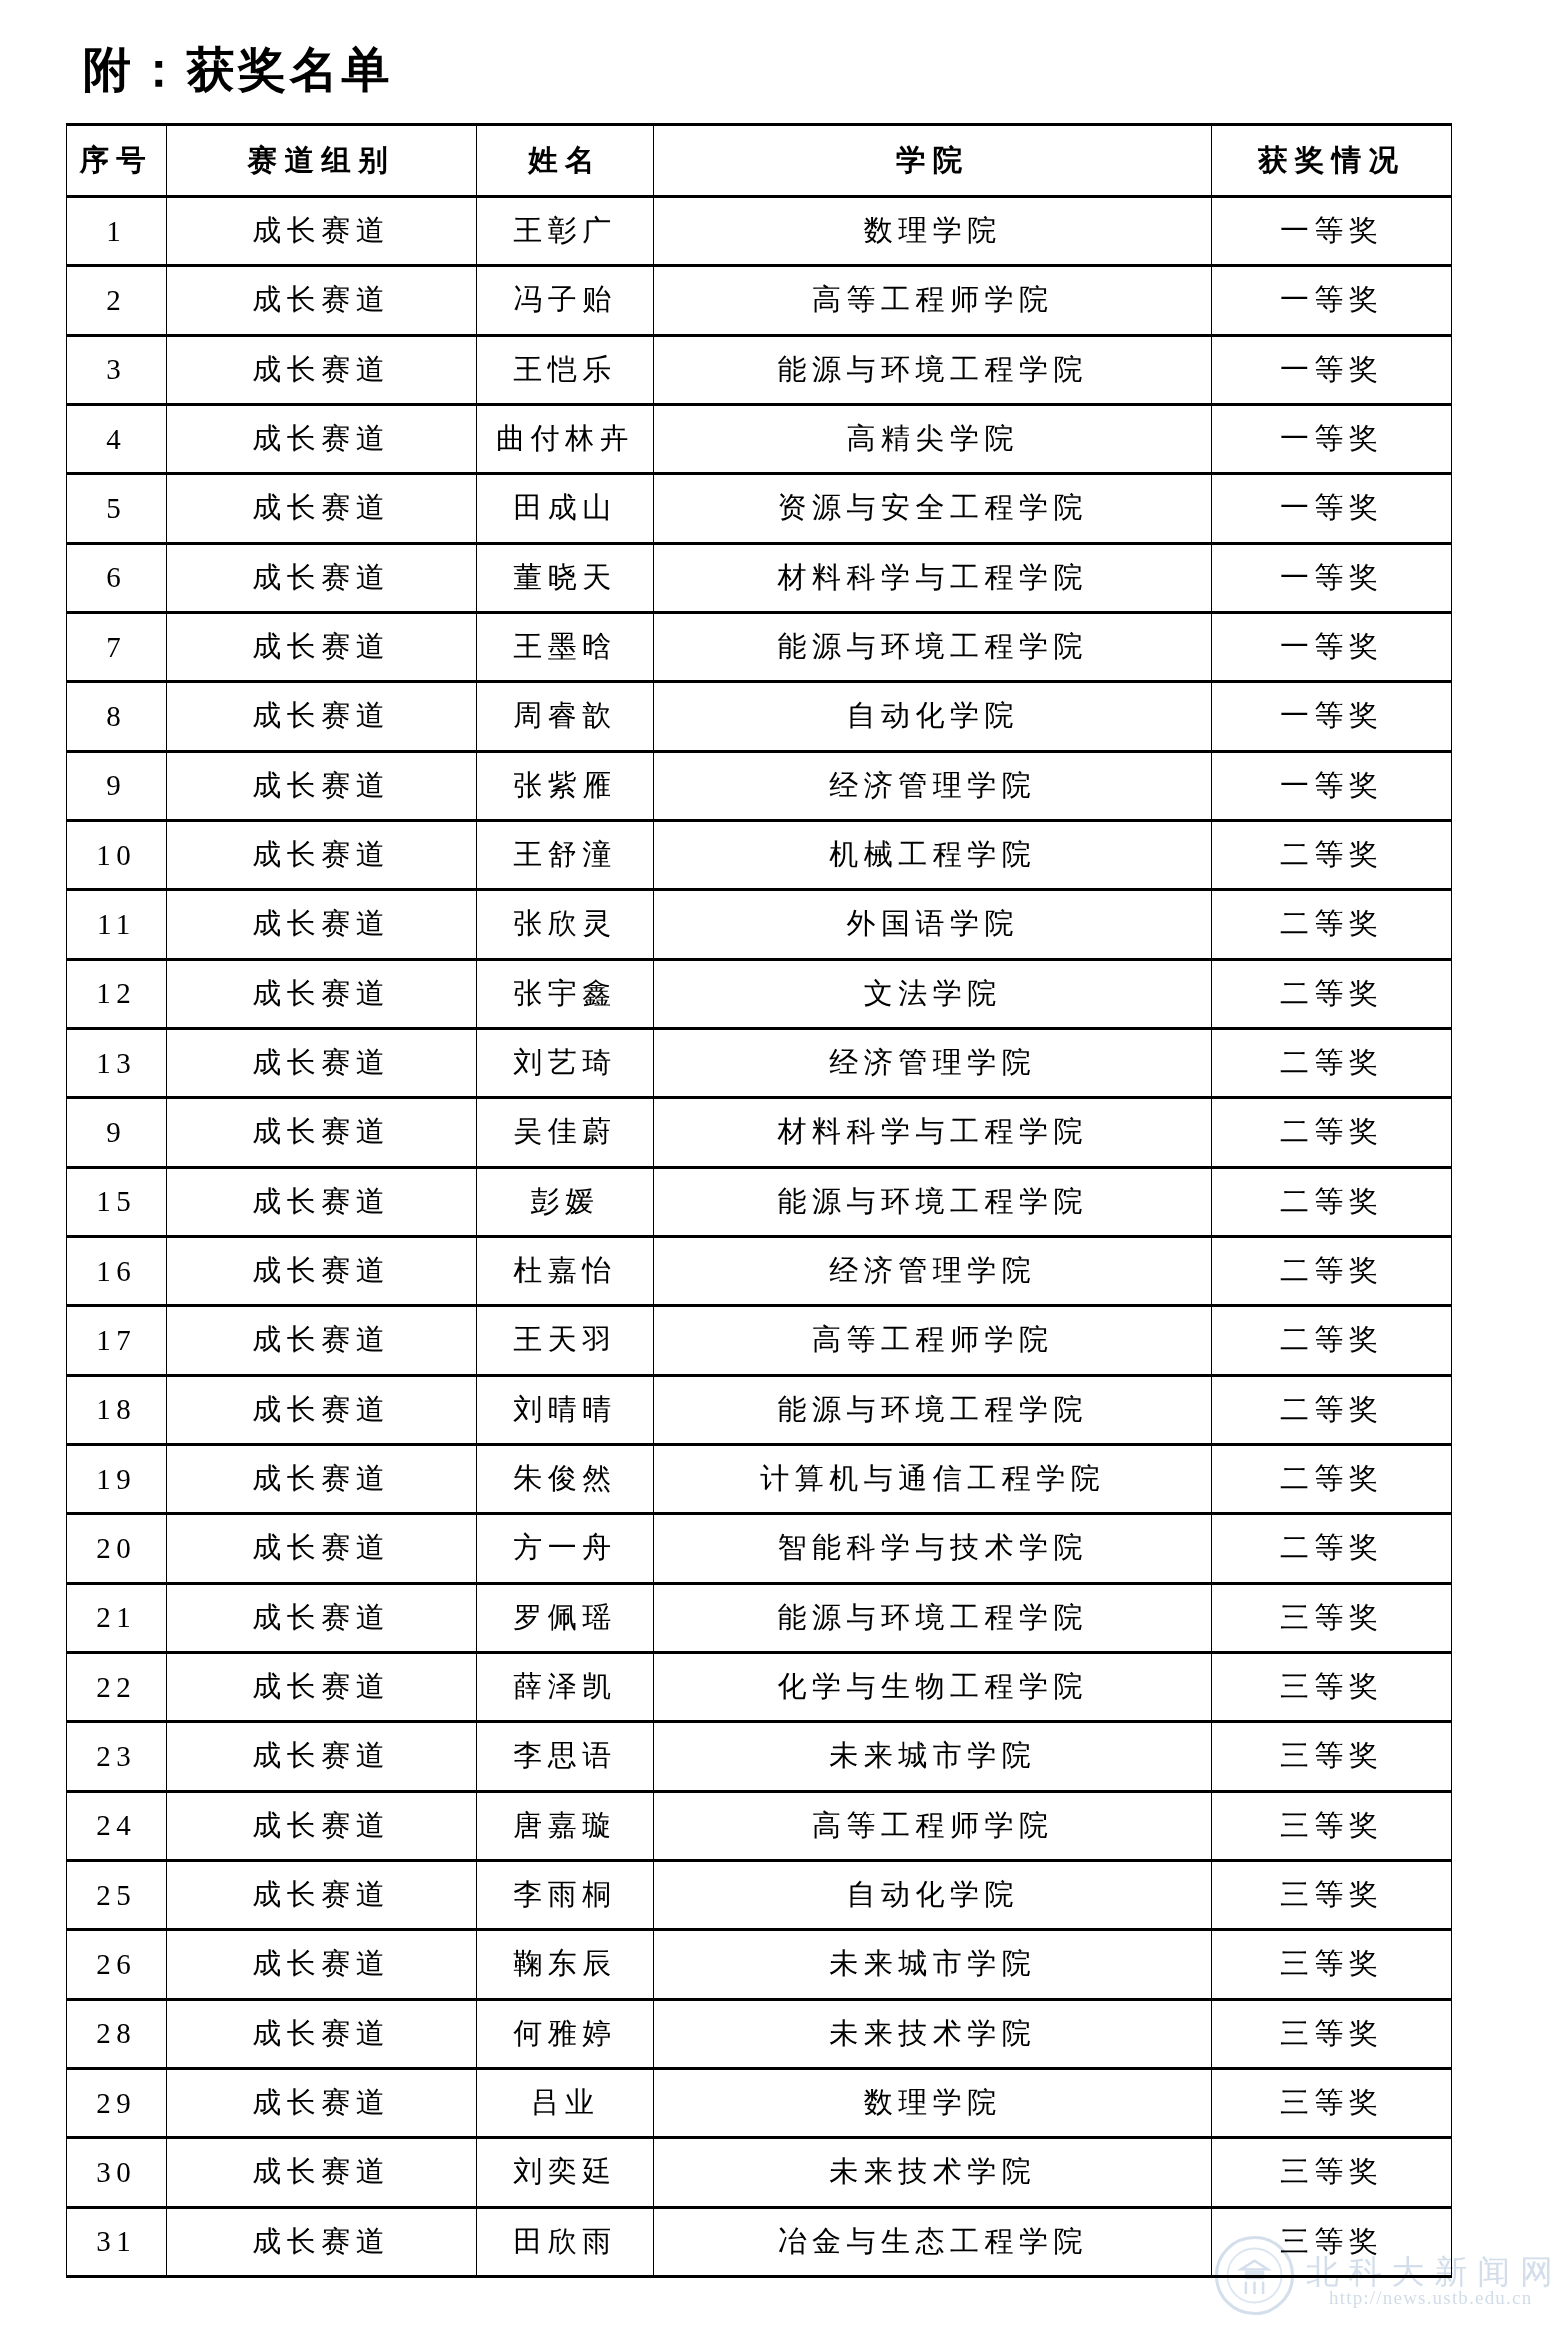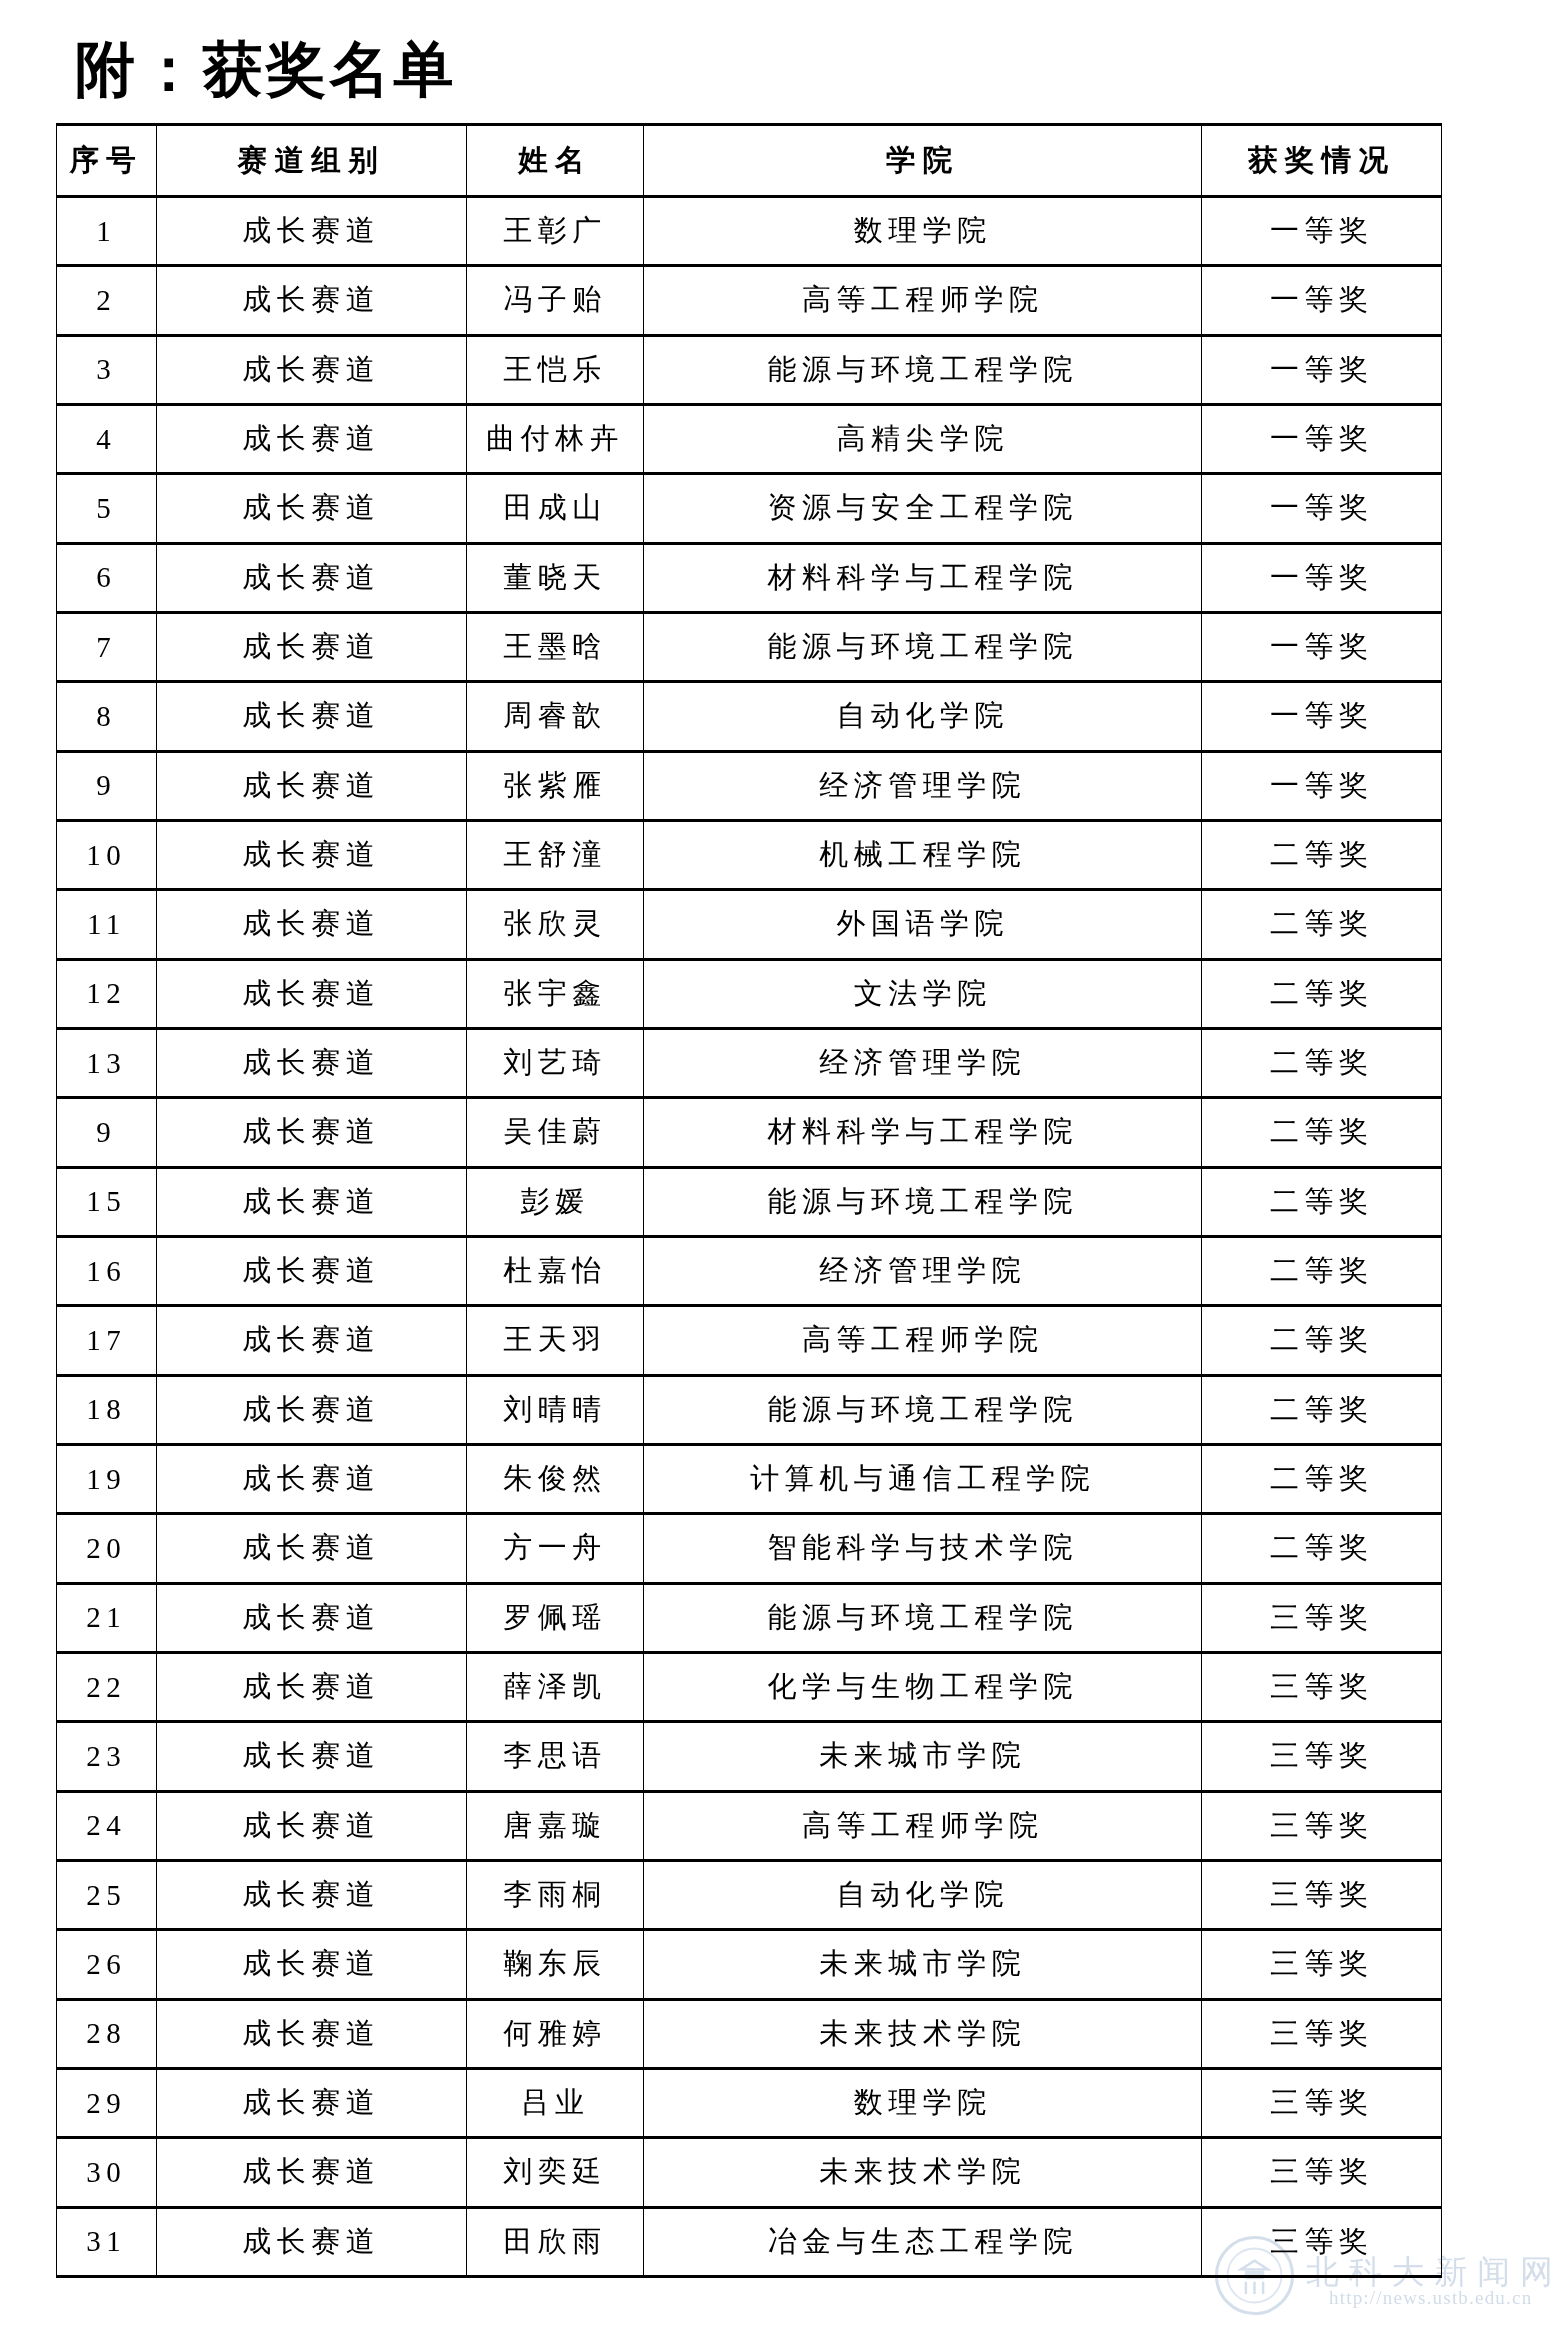--- a/index.html
+++ b/index.html
@@ -9,29 +9,29 @@
     height: 2342px;
     background: #ffffff;
     color: #000000;
     font-family: "Liberation Serif", "DejaVu Serif", serif;
     overflow: hidden;
   }
   .doc-title {
     position: absolute;
     left: 75px;
     top: 29.5px;
-    margin: 0;
-    font-size: 60px;
+    margin: 8px;
+    font-size: 48px;
     font-weight: bold;
     letter-spacing: 3.7px;
     white-space: nowrap;
   }
   table.award-table {
     position: absolute;
-    left: 56px;
+    left: 66px;
     top: 123px;
     width: 1386px;
     height: 2155px;
     border-collapse: collapse;
     table-layout: fixed;
     text-align: center;
     background: transparent;
   }
   .award-table th, .award-table td {
     border-top: 3.1px solid #000;

